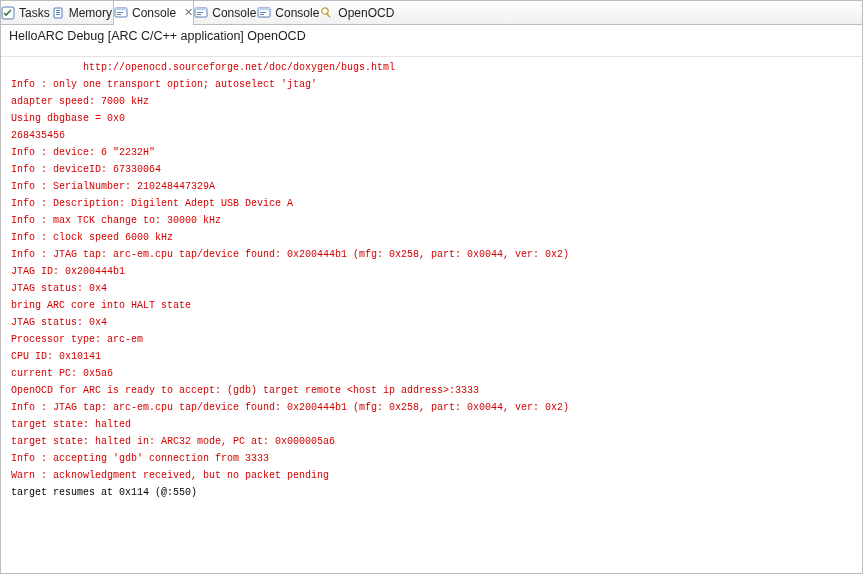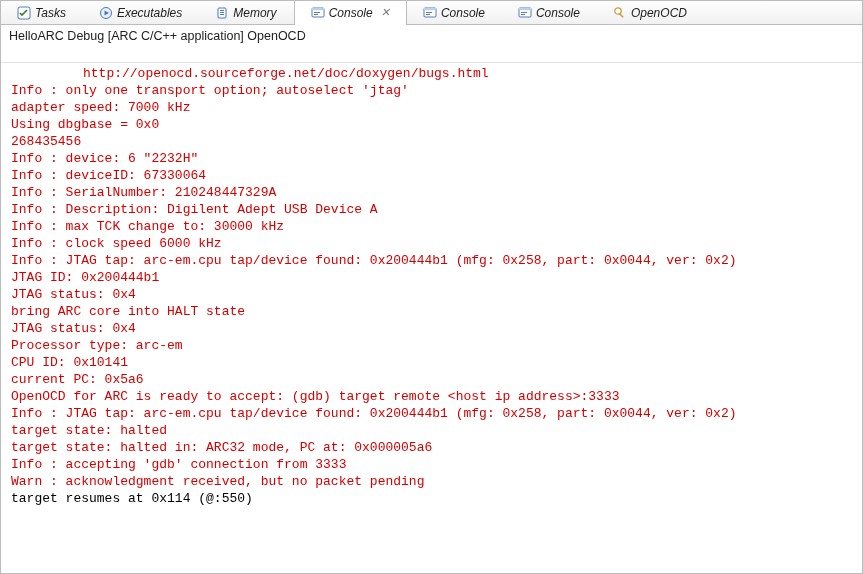--- a/index.html
+++ b/index.html
@@ -18,25 +18,24 @@
     align-items: stretch;
     height: 24px;
     background: linear-gradient(#fdfdfd, #f1f1f1);
     border-bottom: 1px solid #bcbcbc;
     font-size: 12px;
   }
   .tab {
     display: flex;
     align-items: center;
     gap: 4px;
-    padding: 0 16px;
+    padding: 0 0;
     border-right: 1px solid transparent;
     cursor: default;
     color: #222;
-    font-style: italic;
   }
   .tab.active {
     background: #fff;
     border-left: 1px solid #bcbcbc;
     border-right: 1px solid #bcbcbc;
     position: relative;
   }
   .tab.active::after {
     content: "";
     position: absolute;
@@ -49,29 +48,29 @@
     display: inline-flex;
     align-items: center;
     justify-content: center;
   }
   .tab .close {
     margin-left: 4px;
     font-size: 11px;
     color: #777;
   }
   .subheader {
-    padding: 4px 8px 19px 8px;
+    padding: 4px 8px 13px 8px;
     border-bottom: 1px solid #e4e4e4;
     font-size: 12.5px;
     color: #222;
     background: #fff;
   }
   .console-body {
     font-family: Consolas, "Courier New", monospace;
-    font-size: 13px;
+    font-size: 10px;
     line-height: 17px;
     padding: 2px 26px 8px 10px;
     white-space: pre;
     overflow: hidden;
   }
   .line { display: block; }
   .red { color: #d40000; }
   .black { color: #000000; }
   .url-indent { padding-left: 72px; }
 </style>
@@ -80,29 +79,20 @@
 
 <div class="tabbar">
   <div class="tab">
     <span class="icon">
       <svg width="14" height="14" viewBox="0 0 14 14">
           <rect x="1" y="1" width="12" height="12" rx="2" fill="#fff" stroke="#5a7ab8"></rect>
           <path d="M3 7l2 2 5-5" stroke="#3a7a3a" stroke-width="1.6" fill="none"></path>
         </svg>
     </span>
     <span>Tasks</span>
-  </div>
-  <div class="tab">
-    <span class="icon">
-      <svg width="14" height="14" viewBox="0 0 14 14">
-          <circle cx="7" cy="7" r="5.5" fill="#e8f0ff" stroke="#4a76c4"></circle>
-          <polygon points="5.5,4.5 10,7 5.5,9.5" fill="#4a76c4"></polygon>
-        </svg>
-    </span>
-    <span>Executables</span>
   </div>
   <div class="tab">
     <span class="icon">
       <svg width="14" height="14" viewBox="0 0 14 14">
           <rect x="3" y="2" width="8" height="10" rx="1" fill="#fff" stroke="#4a76c4"></rect>
           <rect x="5" y="4" width="4" height="1" fill="#4a76c4"></rect>
           <rect x="5" y="6" width="4" height="1" fill="#4a76c4"></rect>
           <rect x="5" y="8" width="4" height="1" fill="#4a76c4"></rect>
         </svg>
     </span>

